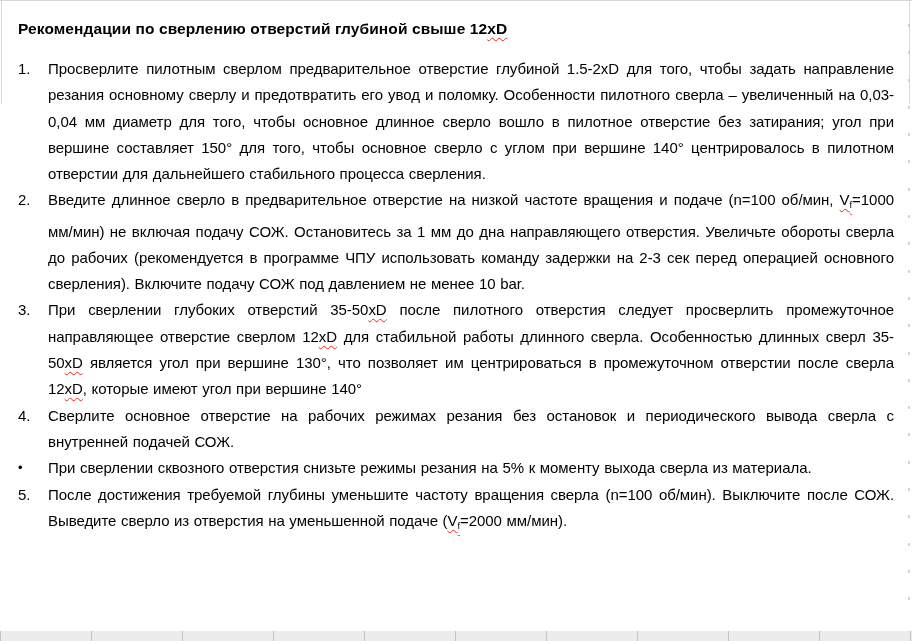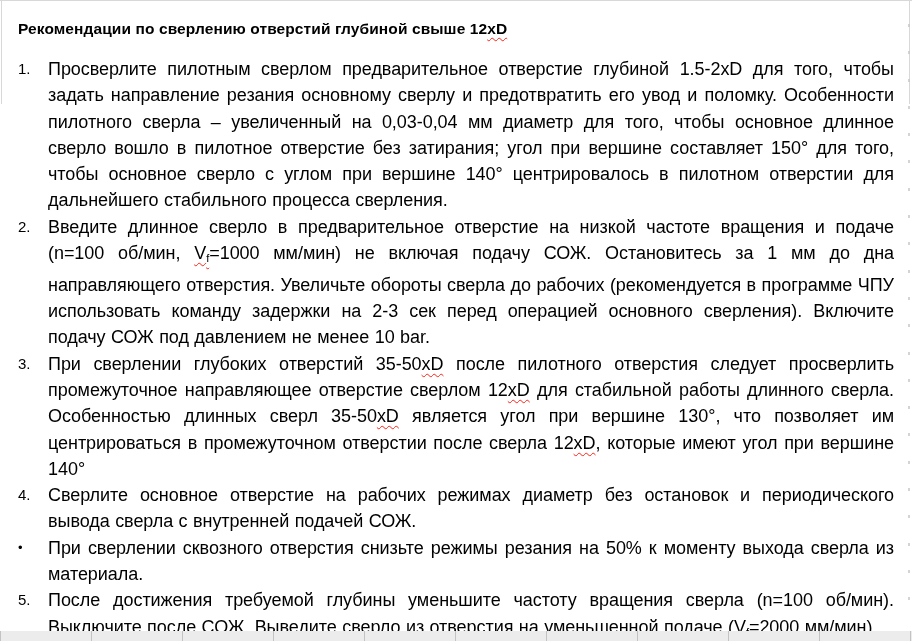--- a/index.html
+++ b/index.html
@@ -36,21 +36,21 @@
   }
   .marker {
     flex: 0 0 30px;
     width: 30px;
     font-size: 15px;
     line-height: 26.3px;
   }
   .marker.bullet { font-size: 13px; }
   .para {
     flex: 1 1 auto;
-    font-size: 18px;
+    font-size: 15px;
     line-height: 26.3px;
     text-align: justify;
     letter-spacing: -0.05px;
     word-spacing: 0.5px;
   }
   .squiggle {
     text-decoration: underline;
     text-decoration-style: wavy;
     text-decoration-color: var(--squiggle, #ff2116);
     text-decoration-thickness: 1px;
@@ -131,26 +131,26 @@
       <div class="para"><span>Введите длинное сверло в предварительное отверстие на низкой частоте вращения и подаче (n=100 об/мин, </span><span class="squiggle">V</span><span class="squiggle sub">f</span><span>=1000 мм/мин) не включая подачу СОЖ. Остановитесь за 1 мм до дна направляющего отверстия. Увеличьте обороты сверла до рабочих (рекомендуется в программе ЧПУ использовать команду задержки на 2-3 сек перед операцией основного сверления). Включите подачу СОЖ под давлением не менее 10 bar.</span></div>
     </div>
 
     <div class="item">
       <span class="marker">3.</span>
       <div class="para"><span>При сверлении глубоких отверстий 35-50</span><span class="squiggle">xD</span><span> после пилотного отверстия следует просверлить промежуточное направляющее отверстие сверлом 12</span><span class="squiggle">xD</span><span> для стабильной работы длинного сверла. Особенностью длинных сверл 35-50</span><span class="squiggle">xD</span><span> является угол при вершине 130°, что позволяет им центрироваться в промежуточном отверстии после сверла 12</span><span class="squiggle">xD</span><span>, которые имеют угол при вершине 140°</span></div>
     </div>
 
     <div class="item">
       <span class="marker">4.</span>
-      <div class="para"><span>Сверлите основное отверстие на рабочих режимах диаметр без остановок и периодического вывода сверла с внутренней подачей СОЖ.</span></div>
+      <div class="para"><span>Сверлите основное отверстие на рабочих режимах резания без остановок и периодического вывода сверла с внутренней подачей СОЖ.</span></div>
     </div>
 
     <div class="item">
       <span class="marker bullet">•</span>
-      <div class="para"><span>При сверлении сквозного отверстия снизьте режимы резания на 50% к моменту выхода сверла из материала.</span></div>
+      <div class="para"><span>При сверлении сквозного отверстия снизьте режимы резания на 5% к моменту выхода сверла из материала.</span></div>
     </div>
 
     <div class="item">
       <span class="marker">5.</span>
       <div class="para"><span>После достижения требуемой глубины уменьшите частоту вращения сверла (n=100 об/мин). Выключите после СОЖ. Выведите сверло из отверстия на уменьшенной подаче (</span><span class="squiggle">V</span><span class="squiggle sub">f</span><span>=2000 мм/мин).</span></div>
     </div>
 
   </div>
 </div>
 

